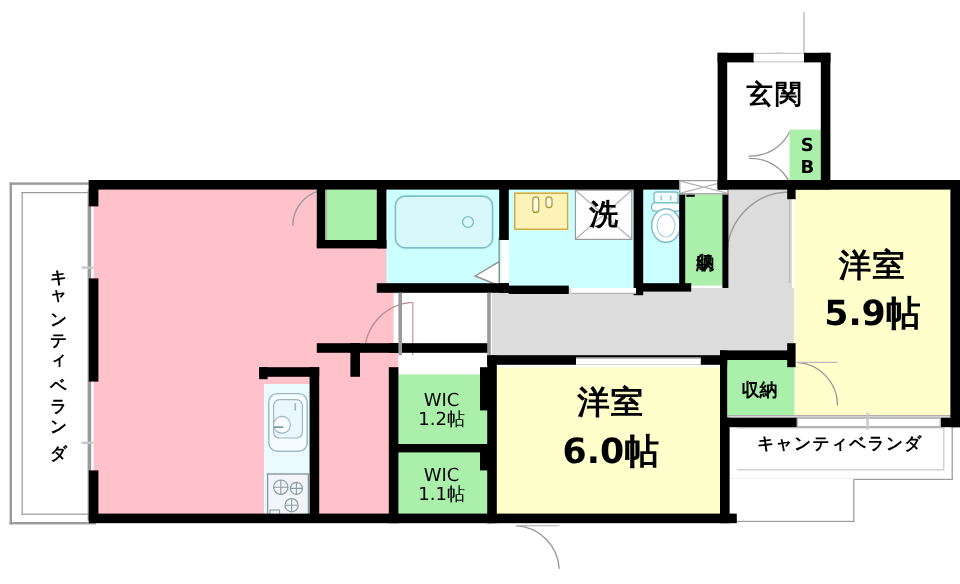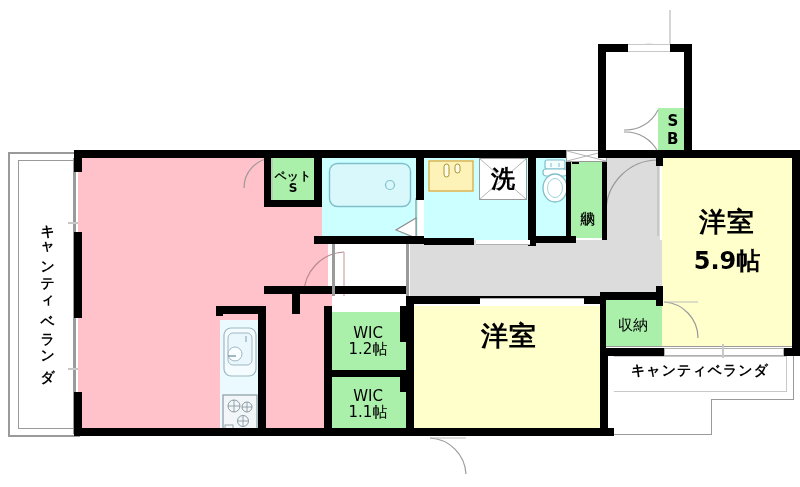--- a/index.html
+++ b/index.html
@@ -29,23 +29,23 @@
   
   .lbl{position:absolute;box-sizing:border-box;display:flex;
        align-items:center;justify-content:center;color:#000;
        line-height:1.04;text-align:center;white-space:nowrap;}
   .lbl.col{flex-direction:column;}
   .vert{writing-mode:vertical-rl;text-orientation:upright;white-space:nowrap;}
 
   .t-ldk   {font-size:34px;font-weight:700;letter-spacing:.5px;}
   .t-ldk2  {font-size:36px;font-weight:700;}
   .t-room  {font-size:27px;font-weight:700;letter-spacing:1px;}
-  .t-room2 {font-size:24px;font-weight:700;}
+  .t-room2 {font-size:29px;font-weight:700;}
   .t-wic   {font-size:15px;font-weight:400;}
-  .t-sto   {font-size:15px;font-weight:400;}
+  .t-sto   {font-size:15px;font-weight:700;}
   .t-gen   {font-size:22px;font-weight:700;letter-spacing:2px;}
   .t-sb    {font-size:15px;font-weight:700;}
   .t-pet   {font-size:12px;font-weight:700;}
   .t-sen   {font-size:24px;font-weight:700;}
   .t-bal   {font-size:14px;font-weight:600;letter-spacing:1px;}
   .t-balv  {font-size:14px;font-weight:600;letter-spacing:2px;}
 
   
   .fx{position:absolute;}
   .fx svg{display:block;}
@@ -90,24 +90,20 @@
       <circle cx="25" cy="13" r="5" fill="none" stroke="#8a9aa3" stroke-width="1"></circle>
       <circle cx="21" cy="27" r="5.5" fill="none" stroke="#8a9aa3" stroke-width="1"></circle>
       <path d="M6 12 h12 M12 6 v12" stroke="#8a9aa3" stroke-width=".9"></path>
       <path d="M20 13 h10 M25 8 v10" stroke="#8a9aa3" stroke-width=".9"></path>
       <path d="M16 27 h10 M21 22 v10" stroke="#8a9aa3" stroke-width=".9"></path>
       <rect x="3" y="31" width="8" height="4" fill="none" stroke="#8a9aa3" stroke-width=".9"></rect>
     </svg>
   </div>
 
   <div class="fill f-store" style="left:270px;top:158px;width:46px;height:46px;"></div>
-  <div class="lbl col t-pet" style="left:270px;top:160px;width:46px;height:44px;">
-    <span>ペット</span>
-    <span>S</span>
-  </div>
 
   <div class="fx" style="left:240px;top:156px;">
     <svg width="34" height="46" viewBox="0 0 34 46">
       <path d="M32 2 A30 30 0 0 0 4 32" fill="none" stroke="#9a9a9a" stroke-width="1.2"></path>
       <path d="M32 2 v42" stroke="#bbbbbb" stroke-width="1.2"></path>
     </svg>
   </div>
 
   <div class="fill f-wet" style="left:322px;top:156px;width:96px;height:86px;"></div>
   <div class="fx" style="left:328px;top:162px;">
@@ -176,20 +172,21 @@
     </svg>
   </div>
   <div class="fx" style="left:300px;top:250px;">
     <svg width="46" height="48" viewBox="0 0 46 48">
       <path d="M44 2 A42 42 0 0 0 4 44" fill="none" stroke="#b98c90" stroke-width="1.2"></path>
       <path d="M44 2 v44" stroke="#cfa6aa" stroke-width="1.2"></path>
     </svg>
   </div>
 
   <div class="fill f-white" style="left:604px;top:50px;width:84px;height:106px;"></div>
+  <div class="lbl t-gen" style="left:604px;top:62px;width:84px;height:36px;">玄関</div>
   <div class="fill f-store" style="left:658px;top:108px;width:28px;height:44px;"></div>
   <div class="lbl t-sb" style="left:658px;top:110px;width:28px;height:40px;">
     <span style="writing-mode:vertical-rl;text-orientation:upright;">SB</span>
   </div>
 
   <div class="fx" style="left:626px;top:6px;">
     <svg width="46" height="46" viewBox="0 0 46 46">
       <path d="M44 44 A42 42 0 0 0 2 44" fill="none" stroke="#9a9a9a" stroke-width="1.2"></path>
       <path d="M44 4 v40" stroke="#bbbbbb" stroke-width="1.2"></path>
     </svg>
@@ -230,20 +227,21 @@
   <div class="fill f-white" style="left:606px;top:399px;width:106px;height:36px;"></div>
   <div class="thin" style="left:606px;top:434px;width:106px;height:1px;"></div>
   <div class="thin" style="left:711px;top:399px;width:1px;height:36px;"></div>
   <div class="hair" style="left:614px;top:356px;width:172px;height:1px;"></div>
   <div class="hair" style="left:786px;top:356px;width:1px;height:36px;"></div>
   <div class="hair" style="left:614px;top:391px;width:172px;height:1px;"></div>
   <div class="lbl t-bal" style="left:608px;top:356px;width:184px;height:28px;">キャンティベランダ</div>
 
   <div class="fill f-bed" style="left:412px;top:306px;width:194px;height:128px;"></div>
   <div class="lbl t-room" style="left:412px;top:320px;width:194px;height:32px;">洋室</div>
+  <div class="lbl t-room2" style="left:412px;top:358px;width:194px;height:36px;">6.0帖</div>
   <div class="fx" style="left:428px;top:436px;">
     <svg width="40" height="42" viewBox="0 0 40 42">
       <path d="M2 2 A38 38 0 0 1 38 38" fill="none" stroke="#9a9a9a" stroke-width="1.2"></path>
       <path d="M2 2 h36" stroke="#bbbbbb" stroke-width="1.2"></path>
     </svg>
   </div>
 
   <div class="fill f-store" style="left:330px;top:312px;width:76px;height:60px;"></div>
   <div class="lbl col t-wic" style="left:330px;top:314px;width:76px;height:56px;">
     <span>WIC</span>

